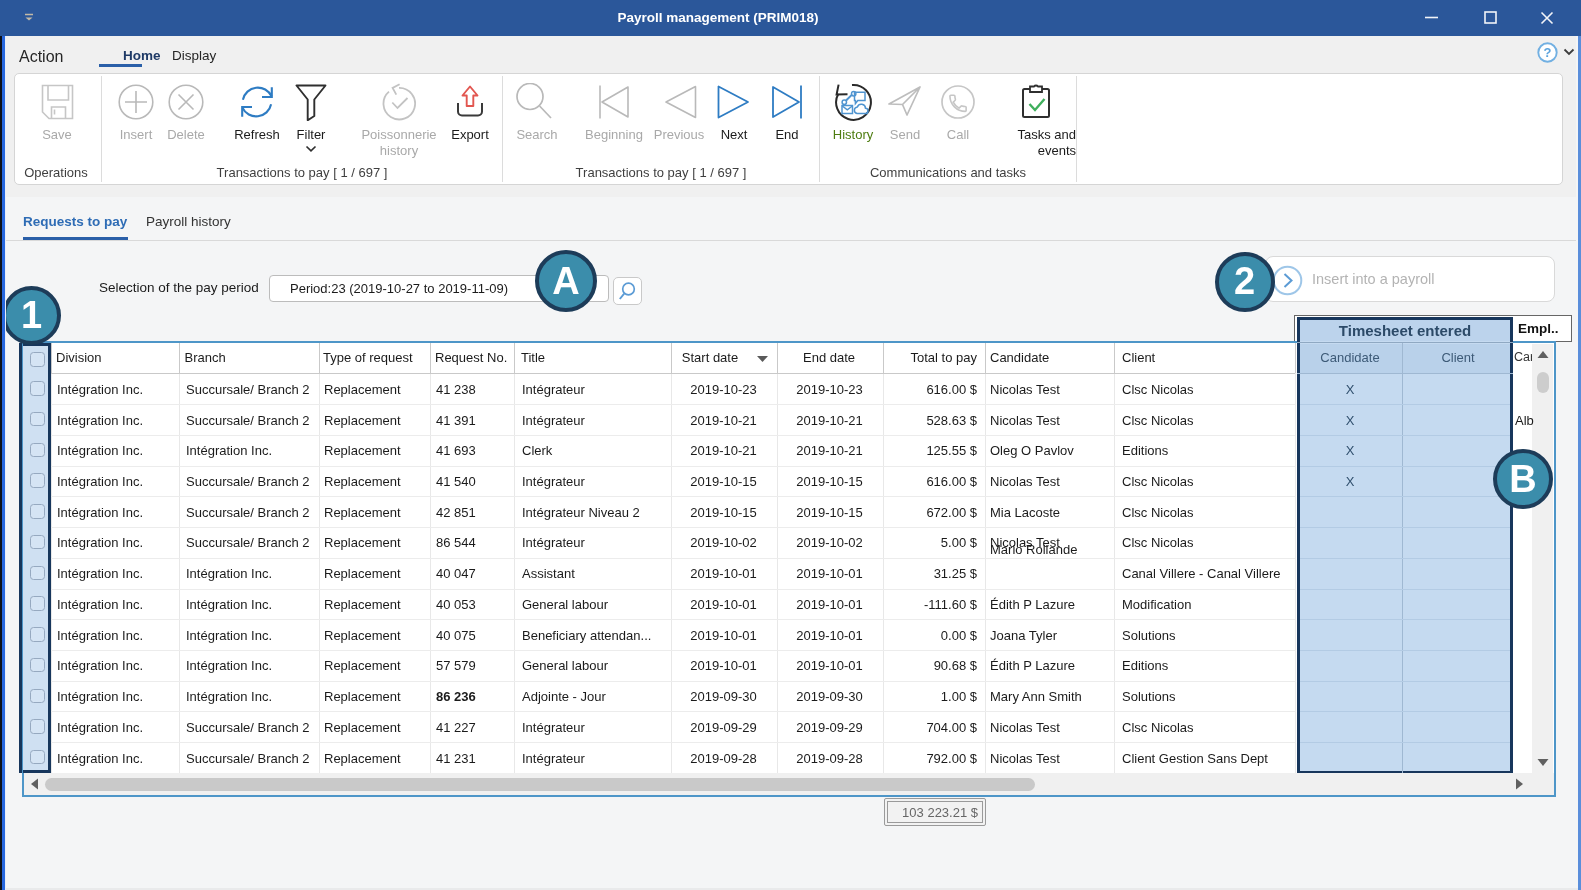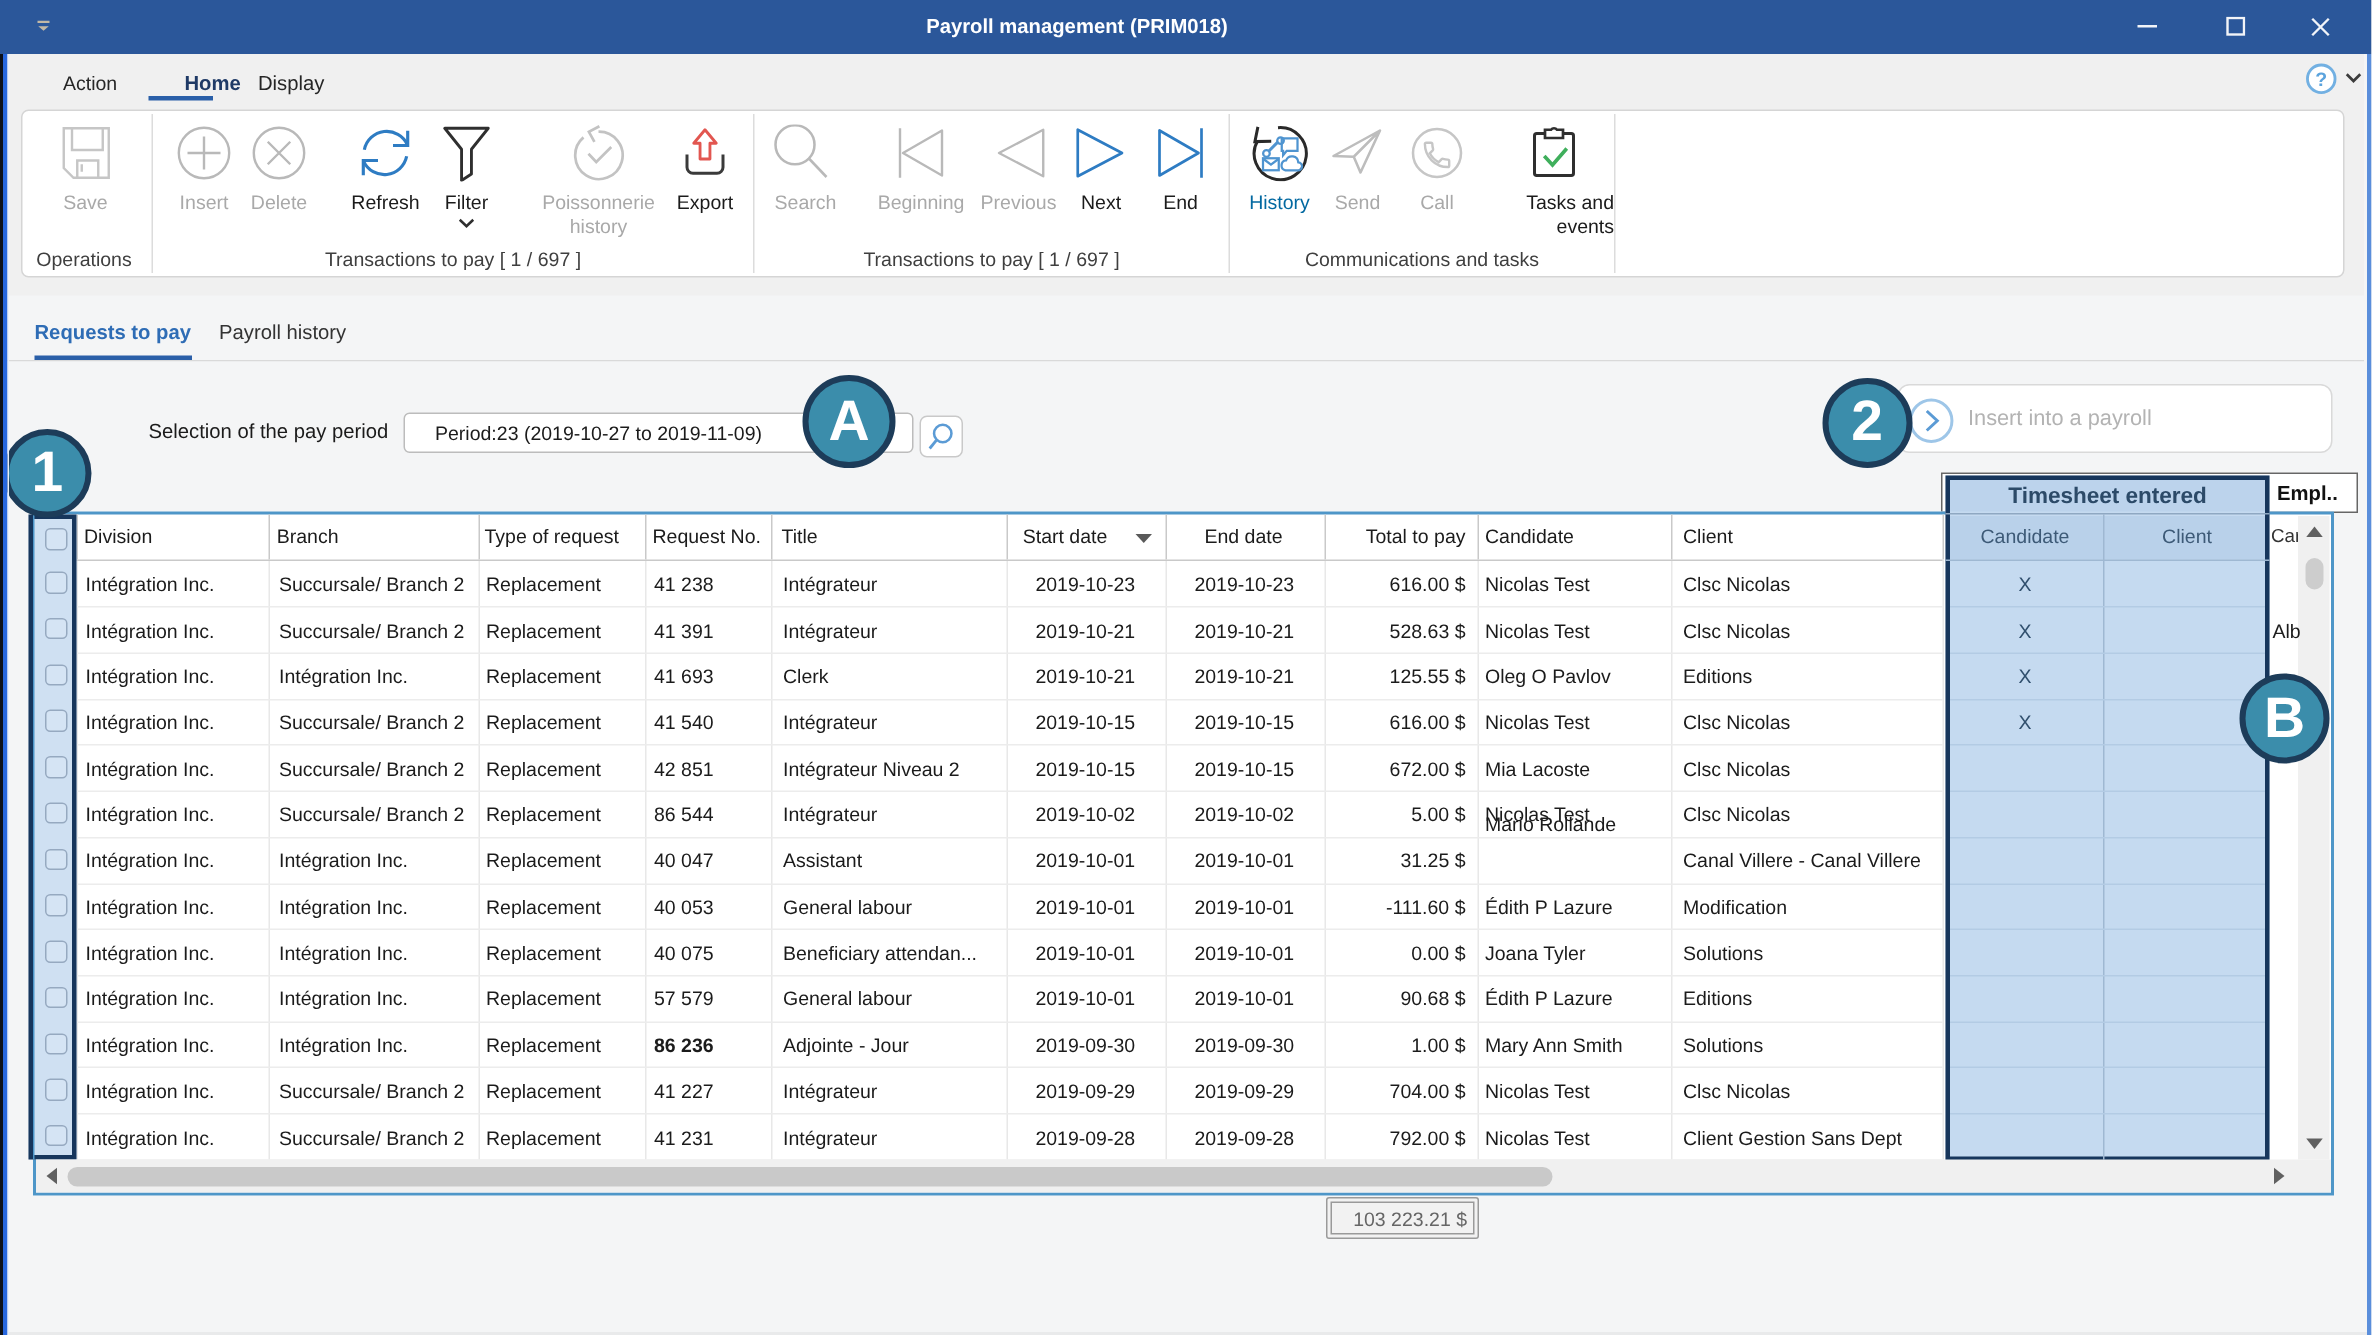--- a/index.html
+++ b/index.html
@@ -33,21 +33,21 @@
     </svg>
   <svg class="abs" style="left:1484px;top:11px" width="13" height="13" viewBox="0 0 13 13">
       <rect x="1" y="1" width="11" height="11" fill="none" stroke="#f2f4f8" stroke-width="1.6"></rect>
     </svg>
   <svg class="abs" style="left:1540px;top:11px" width="14" height="14" viewBox="0 0 14 14">
       <path d="M1.5 1.5 L12.5 12.5 M12.5 1.5 L1.5 12.5" stroke="#f2f4f8" stroke-width="1.6"></path>
     </svg>
 </div>
 
 <div class="abs" style="left:4px;top:36px;width:1572px;height:161px;background:#f0f0f0;"></div>
-<div class="t" style="left:42px;top:49px;font-size:13px;color:#262626;">Action</div>
+<div class="t" style="left:19px;top:49px;font-size:16px;color:#262626;">Action</div>
 <div class="t" style="left:100px;top:49px;font-size:13.5px;color:#1f3a66;font-weight:bold;padding-left:23px;">Home</div>
 <div class="abs" style="left:99px;top:64px;width:43px;height:3px;background:#2a5fa8;"></div>
 <div class="t" style="left:172px;top:49px;font-size:13.5px;color:#262626;">Display</div>
 <svg class="abs" style="left:1537px;top:42px" width="21" height="21" viewBox="0 0 21 21">
   <circle cx="10.5" cy="10.5" r="9.2" fill="#fff" stroke="#72b0e2" stroke-width="1.9"></circle>
   <text x="10.5" y="15" text-anchor="middle" font-family="Liberation Sans" font-size="13" font-weight="bold" fill="#5ba3dd">?</text>
 </svg>
 <svg class="abs" style="left:1563px;top:48px" width="12" height="8" viewBox="0 0 12 8">
     <path d="M1.5 1.5 L6 6 L10.5 1.5" stroke="#3c3c3c" stroke-width="1.8" fill="none"></path>
   </svg>
@@ -162,21 +162,21 @@
 <div class="ilabel" style="left:186.0px;top:127.0px;color:#a9a9a9;">Delete</div>
 <div class="ilabel" style="left:257.0px;top:127.0px;color:#1b1b1b;">Refresh</div>
 <div class="ilabel" style="left:311.0px;top:127.0px;color:#1b1b1b;">Filter</div>
 <div class="ilabel" style="left:399.0px;top:127.0px;color:#a9a9a9;width:90px;white-space:normal;">Poissonnerie history</div>
 <div class="ilabel" style="left:470.0px;top:127.0px;color:#1b1b1b;">Export</div>
 <div class="ilabel" style="left:537.0px;top:127.0px;color:#a9a9a9;">Search</div>
 <div class="ilabel" style="left:614.0px;top:127.0px;color:#a9a9a9;">Beginning</div>
 <div class="ilabel" style="left:679.0px;top:127.0px;color:#a9a9a9;">Previous</div>
 <div class="ilabel" style="left:734.0px;top:127.0px;color:#1b1b1b;">Next</div>
 <div class="ilabel" style="left:787.0px;top:127.0px;color:#1b1b1b;">End</div>
-<div class="ilabel" style="left:853.0px;top:127.0px;color:#0369a1;">History</div>
+<div class="ilabel" style="left:853.0px;top:127.0px;color:#4d7c0f;">History</div>
 <div class="ilabel" style="left:905.0px;top:127.0px;color:#a9a9a9;">Send</div>
 <div class="ilabel" style="left:958.0px;top:127.0px;color:#a9a9a9;">Call</div>
 <div class="ilabel" style="left:1036.0px;top:127.0px;color:#1b1b1b;width:80px;white-space:normal;text-align:right;">Tasks and events</div>
 <div class="t" style="left:23px;top:215px;font-size:13.5px;color:#2e6cb5;font-weight:bold;">Requests to pay</div>
 <div class="abs" style="left:23px;top:237px;width:105px;height:3px;background:#2a5fa8;"></div>
 <div class="t" style="left:146px;top:215px;font-size:13.5px;color:#333;">Payroll history</div>
 <div class="hline" style="left:4px;top:240px;width:1572px;background:#d9d9d9;"></div>
 <div class="abs" style="left:4px;top:241px;width:1572px;height:649px;background:#f4f5f6;"></div>
 <div class="t" style="left:99px;top:281px;color:#1b1b1b;font-size:13.5px;">Selection of the pay period</div>
 <div class="abs" style="left:269px;top:275px;width:340px;height:27px;background:#fff;border:1px solid #bcbcbc;border-radius:4px;"></div>

